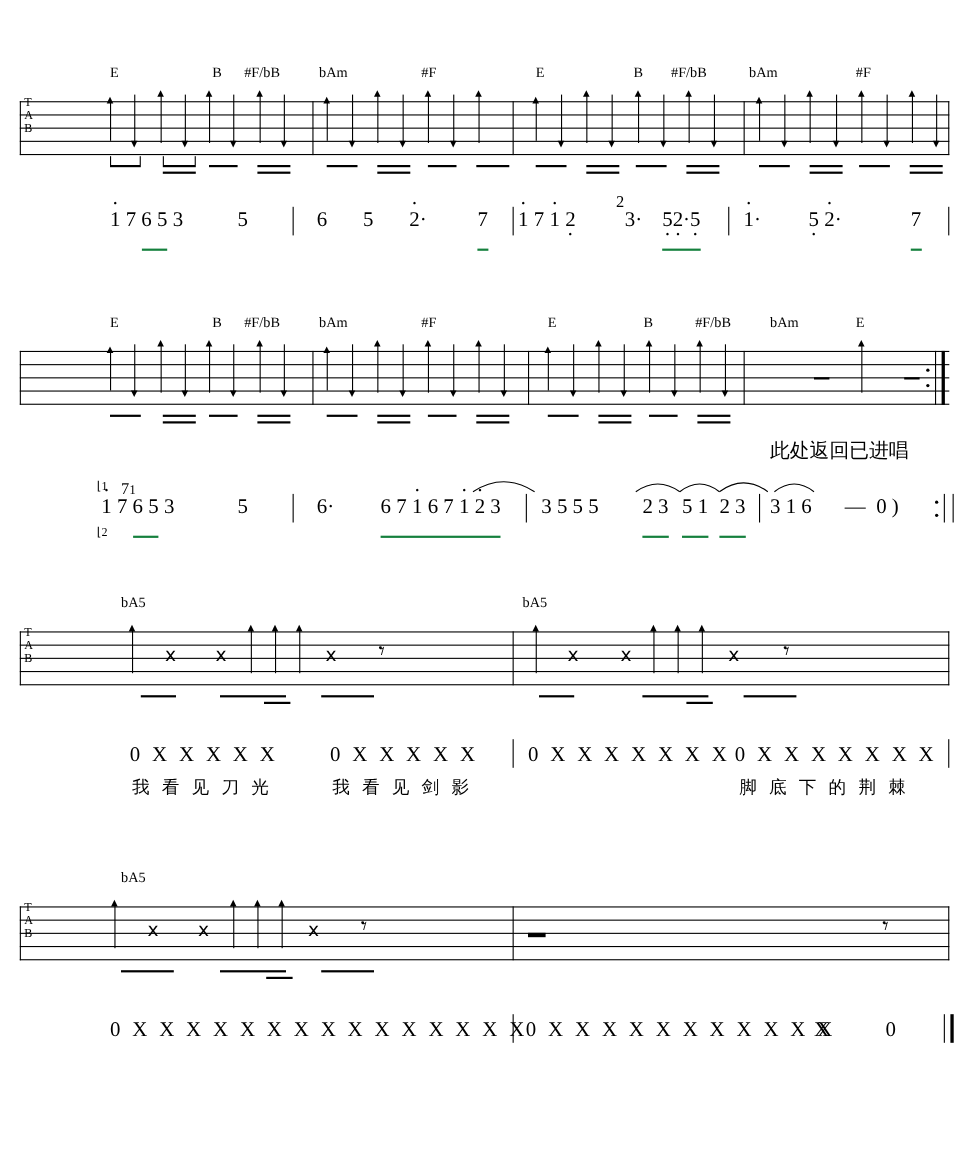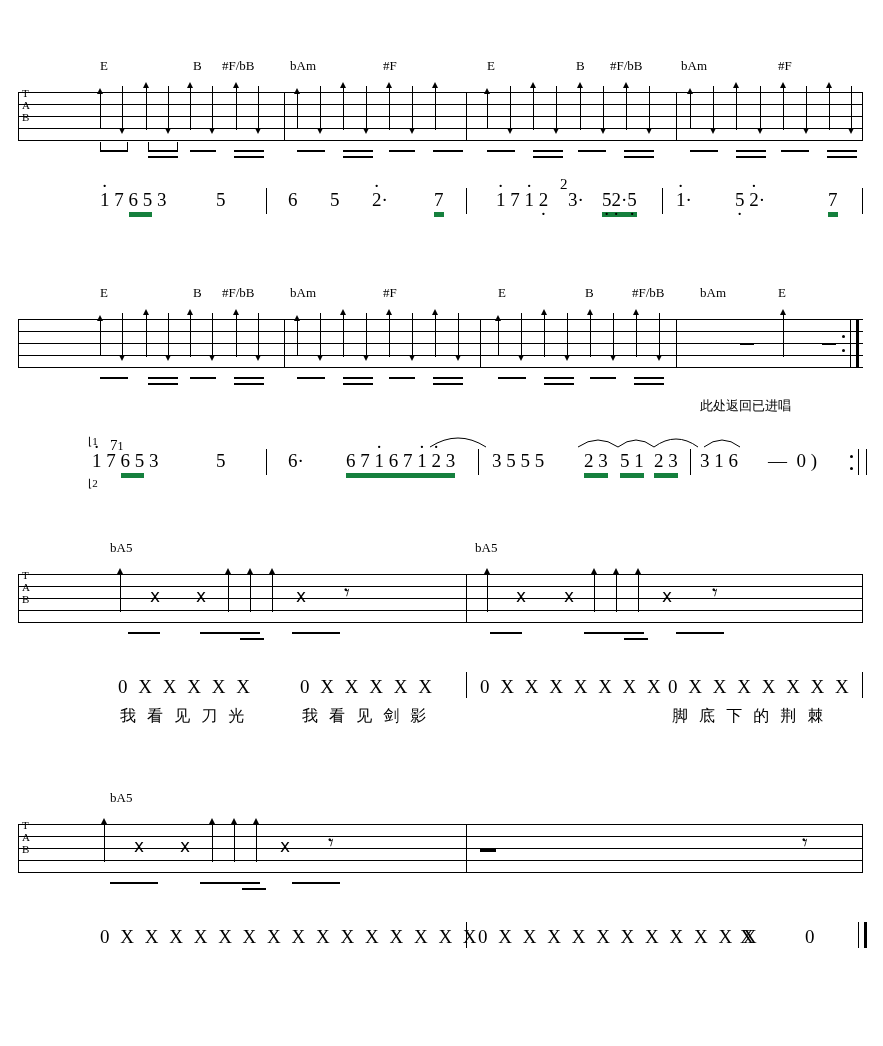--- a/index.html
+++ b/index.html
@@ -148,22 +148,22 @@
   }
   .jp .dotover::before {
     content: "·";
     position: absolute;
     left: 50%;
     transform: translateX(-50%);
     top: -13px;
     font-size: 19px;
   }
   .under {
-    border-bottom: 5px solid #15803d;
-    padding-bottom: 2px;
+    border-bottom: 2px solid #15803d;
+    padding-bottom: 16px;
   }
   .underdot {
     position: relative;
   }
   .underdot::after {
     content: "·";
     position: absolute;
     left: 50%;
     transform: translateX(-50%);
     bottom: -14px;
@@ -187,21 +187,21 @@
   .xrow {
     position: absolute;
     font-family: "Liberation Serif", serif;
     font-size: 19px;
     letter-spacing: 3px;
     white-space: nowrap;
   }
   .note-annot {
     position: absolute;
     font-family: "DejaVu Sans", sans-serif;
-    font-size: 13px;
+    font-size: 18px;
     white-space: nowrap;
   }
   .ending {
     position: absolute;
     font-family: "Liberation Serif", serif;
     font-size: 11px;
   }
   .slurs {
     position: absolute;
   }
@@ -378,21 +378,21 @@
 
     <div class="jianpu" style="margin-top:28px;">
       <span class="jp" style="left:100px"><span class="dotover">1</span> 7 <span class="under">6 5</span> 3</span>
       <span class="jp" style="left:216px">5</span>
       <div class="jpbar" style="left:266px; top:-2px;"></div>
       <span class="jp" style="left:288px">6</span>
       <span class="jp" style="left:330px">5</span>
       <span class="jp" style="left:372px"><span class="dotover">2</span>·</span>
       <span class="jp under" style="left:434px">7</span>
       <div class="jpbar" style="left:466px; top:-2px;"></div>
-      <span class="jp" style="left:496px"><span class="dotover">1</span> 7 <span class="dotover">1</span> <span class="underdot">2</span></span>
+      <span class="jp" style="left:471px"><span class="dotover">1</span> 7 <span class="dotover">1</span> <span class="underdot">2</span></span>
       <span class="jp small" style="left:560px; top:-16px">2</span>
       <span class="jp" style="left:568px">3·</span>
       <span class="jp under" style="left:602px"><span class="underdot">5</span><span class="underdot">2</span>·<span class="underdot">5</span></span>
       <div class="jpbar" style="left:662px; top:-2px;"></div>
       <span class="jp" style="left:676px"><span class="dotover">1</span>·</span>
       <span class="jp" style="left:735px"><span class="underdot">5</span> <span class="dotover">2</span>·</span>
       <span class="jp under" style="left:828px">7</span>
       <div class="jpbar" style="left:862px; top:-2px;"></div>
     </div>
   </div>

